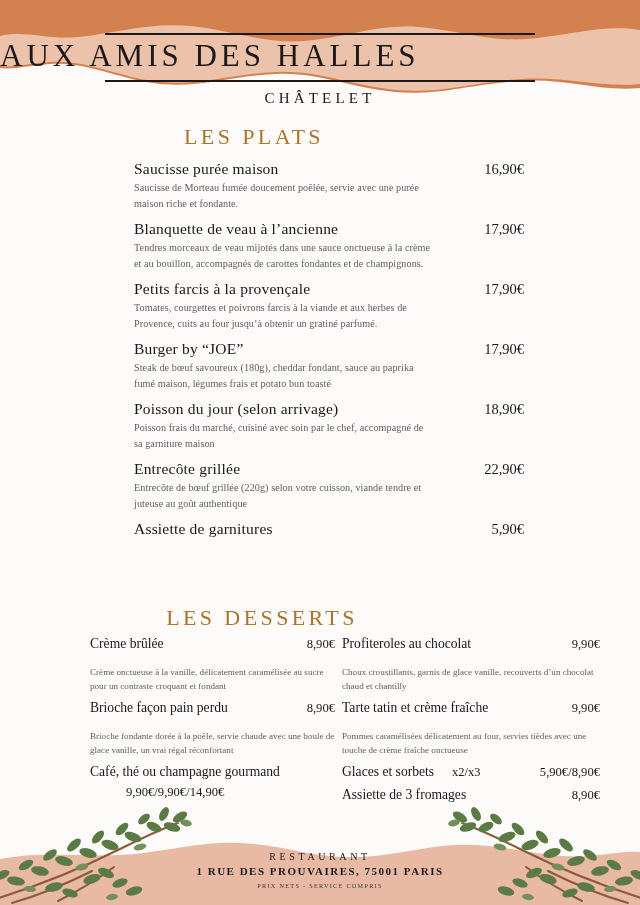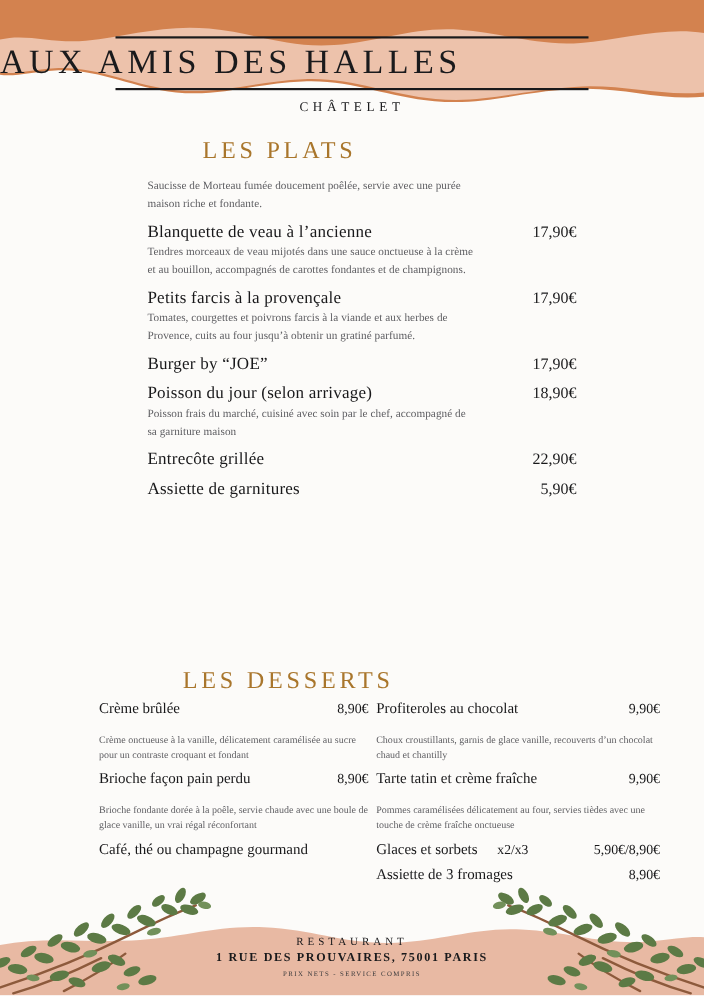--- a/index.html
+++ b/index.html
@@ -30,21 +30,21 @@
   }
   .title-rule {
     position:absolute; left:105px; width:430px; height:2px;
     background:#1a1a1c;
   }
   #title-rule-top { top:33px; }
   #title-rule-bottom { top:80px; }
   #restaurant-subtitle {
     position:absolute; left:0; top:90px; width:640px;
     text-align:center;
-    font-size:12px;
+    font-size:15px;
     letter-spacing:4.2px;
     color:#1a1a1c;
   }
 
   
   .section-heading {
     text-align:center;
     font-size:22px;
     letter-spacing:3.4px;
     color:#a9762c;
@@ -125,20 +125,24 @@
   <div id="restaurant-title">AUX AMIS DES HALLES</div>
   <div class="title-rule" id="title-rule-bottom"></div>
   <div id="restaurant-subtitle">CHÂTELET</div>
 </div>
 
 <div class="section-heading" id="plats-heading">LES PLATS</div>
 
 <div id="plats-list">
 
   <div class="plat-item">
+    <div class="plat-head">
+      <span class="plat-name">Saucisse purée maison</span>
+      <span class="plat-price">16,90€</span>
+    </div>
     <div class="plat-desc">Saucisse de Morteau fumée doucement poêlée, servie avec une purée maison riche et fondante.</div>
   </div>
 
   <div class="plat-item">
     <div class="plat-head">
       <span class="plat-name">Blanquette de veau à l’ancienne</span>
       <span class="plat-price">17,90€</span>
     </div>
     <div class="plat-desc">Tendres morceaux de veau mijotés dans une sauce onctueuse à la crème et au bouillon, accompagnés de carottes fondantes et de champignons.</div>
   </div>
@@ -149,35 +153,37 @@
       <span class="plat-price">17,90€</span>
     </div>
     <div class="plat-desc">Tomates, courgettes et poivrons farcis à la viande et aux herbes de Provence, cuits au four jusqu’à obtenir un gratiné parfumé.</div>
   </div>
 
   <div class="plat-item">
     <div class="plat-head">
       <span class="plat-name">Burger by “JOE”</span>
       <span class="plat-price">17,90€</span>
     </div>
+    <div class="plat-desc">Steak de bœuf savoureux (180g), cheddar fondant, sauce au paprika fumé maison, légumes frais et potato bun toasté</div>
   </div>
 
   <div class="plat-item">
     <div class="plat-head">
       <span class="plat-name">Poisson du jour (selon arrivage)</span>
       <span class="plat-price">18,90€</span>
     </div>
     <div class="plat-desc">Poisson frais du marché, cuisiné avec soin par le chef, accompagné de sa garniture maison</div>
   </div>
 
   <div class="plat-item">
     <div class="plat-head">
       <span class="plat-name">Entrecôte grillée</span>
       <span class="plat-price">22,90€</span>
     </div>
+    <div class="plat-desc">Entrecôte de bœuf grillée (220g) selon votre cuisson, viande tendre et juteuse au goût authentique</div>
   </div>
 
   <div class="plat-item">
     <div class="plat-head">
       <span class="plat-name">Assiette de garnitures</span>
       <span class="plat-price">5,90€</span>
     </div>
   </div>
 
 </div>
@@ -200,20 +206,21 @@
       <span class="dessert-name">Brioche façon pain perdu</span>
       <span class="dessert-price">8,90€</span>
     </div>
     <div class="dessert-desc">Brioche fondante dorée à la poêle, servie chaude avec une boule de glace vanille, un vrai régal réconfortant</div>
   </div>
 
   <div class="dessert-item">
     <div class="dessert-head">
       <span class="dessert-name">Café, thé ou champagne gourmand</span>
     </div>
+    <div class="dessert-price-below">9,90€/9,90€/14,90€</div>
   </div>
 
 </div>
 
 <div id="desserts-right">
 
   <div class="dessert-item">
     <div class="dessert-head">
       <span class="dessert-name">Profiteroles au chocolat</span>
       <span class="dessert-price">9,90€</span>

